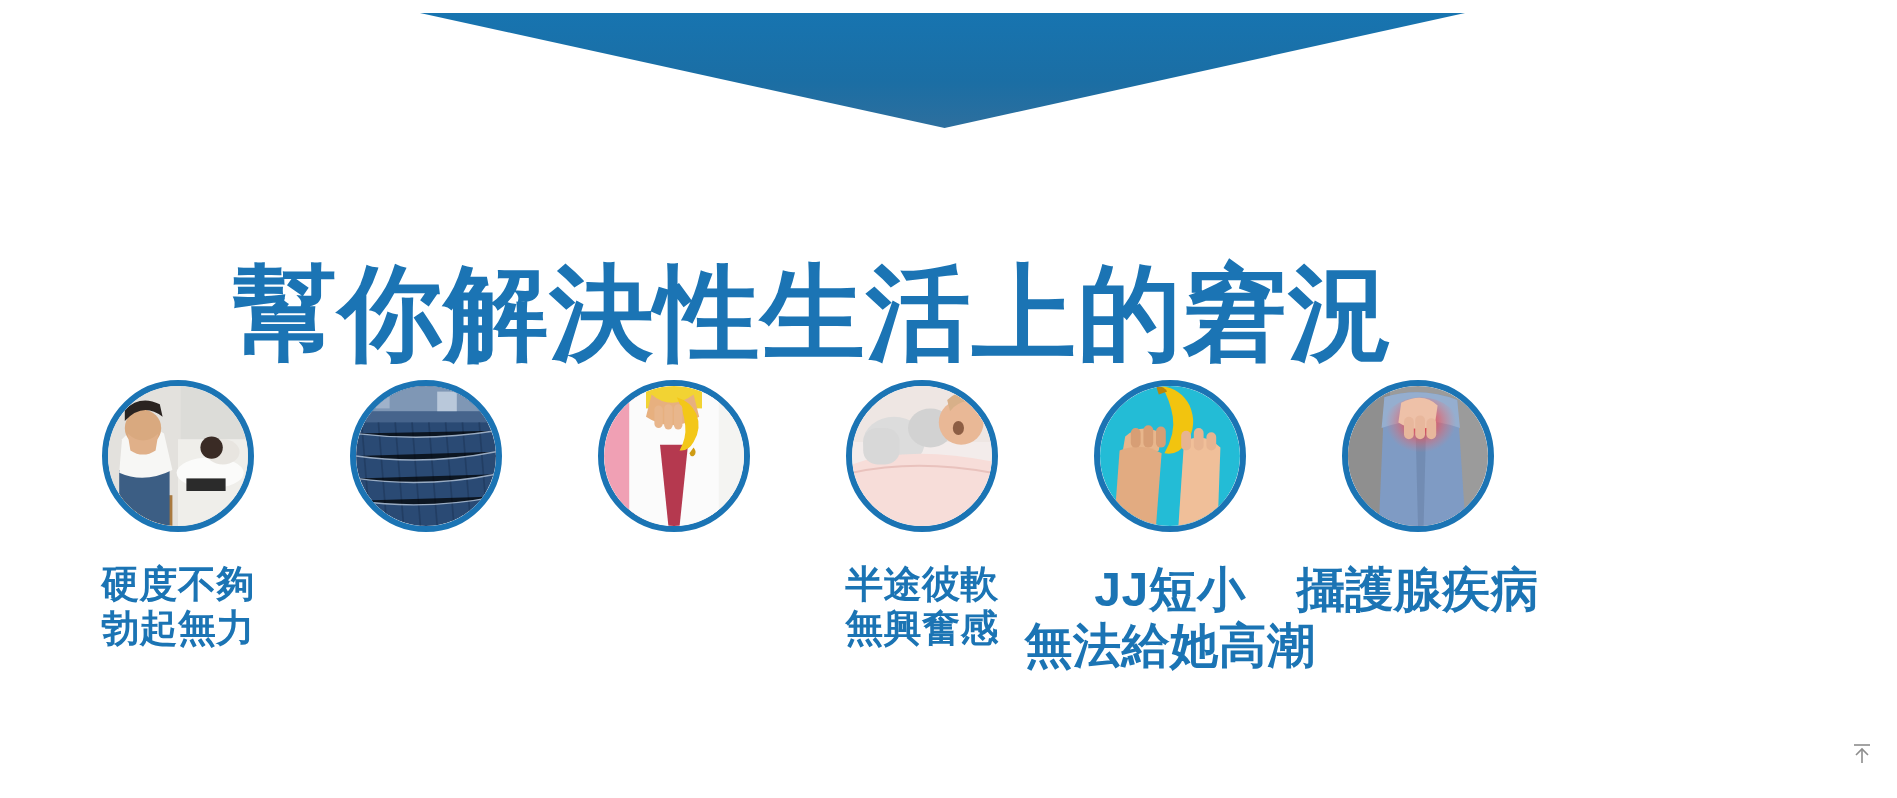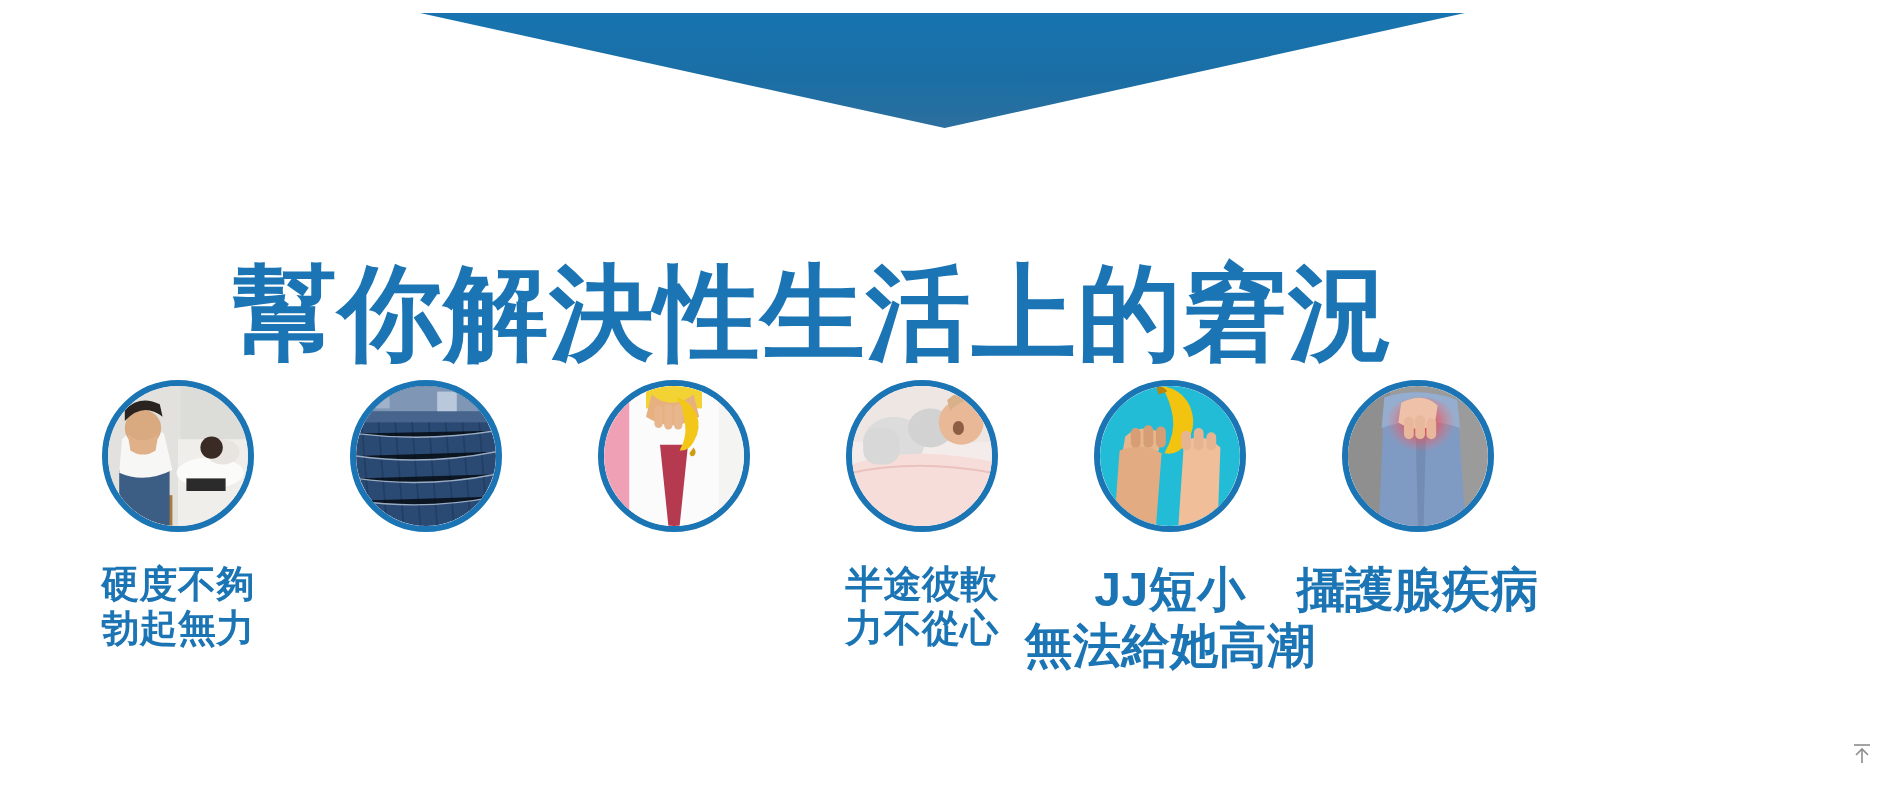--- a/index.html
+++ b/index.html
@@ -220,21 +220,21 @@
           <path d="M70 18 q10 -12 22 -3 l2 -8 q-14 -8 -26 3 z" fill="#d8b089"></path>
           <ellipse cx="76" cy="30" rx="4" ry="5" fill="#8d5e44"></ellipse>
           <path d="M0 56 q40 -14 100 -2 L100 100 L0 100 Z" fill="#f7ddd9"></path>
           <path d="M0 62 q46 -10 100 0" stroke="#e9c2bd" stroke-width="1.5" fill="none"></path>
           <rect x="8" y="30" width="26" height="26" rx="10" fill="#d8d8d8"></rect>
         </svg>
       </div>
     </div>
     <div class="caption">
       <span>半途彼軟</span>
-      <span class="line2">力不從心</span>
+      <span class="line2">無興奮感</span>
     </div>
   </div>
 
   <div class="item wide">
     <div class="circle">
       <div class="photo">
         <svg viewBox="0 0 100 100" preserveAspectRatio="xMidYMid slice" aria-hidden="true">
           <rect x="0" y="0" width="100" height="100" fill="#23bcd6"></rect>
           <path d="M44 0 q14 2 20 14 q6 14 -2 26 q-6 10 -16 8 q8 -14 6 -26 q-2 -12 -8 -22 z" fill="#f2c40f"></path>
           <path d="M40 0 q6 0 8 4 l-6 2 z" fill="#b8860b"></path>

